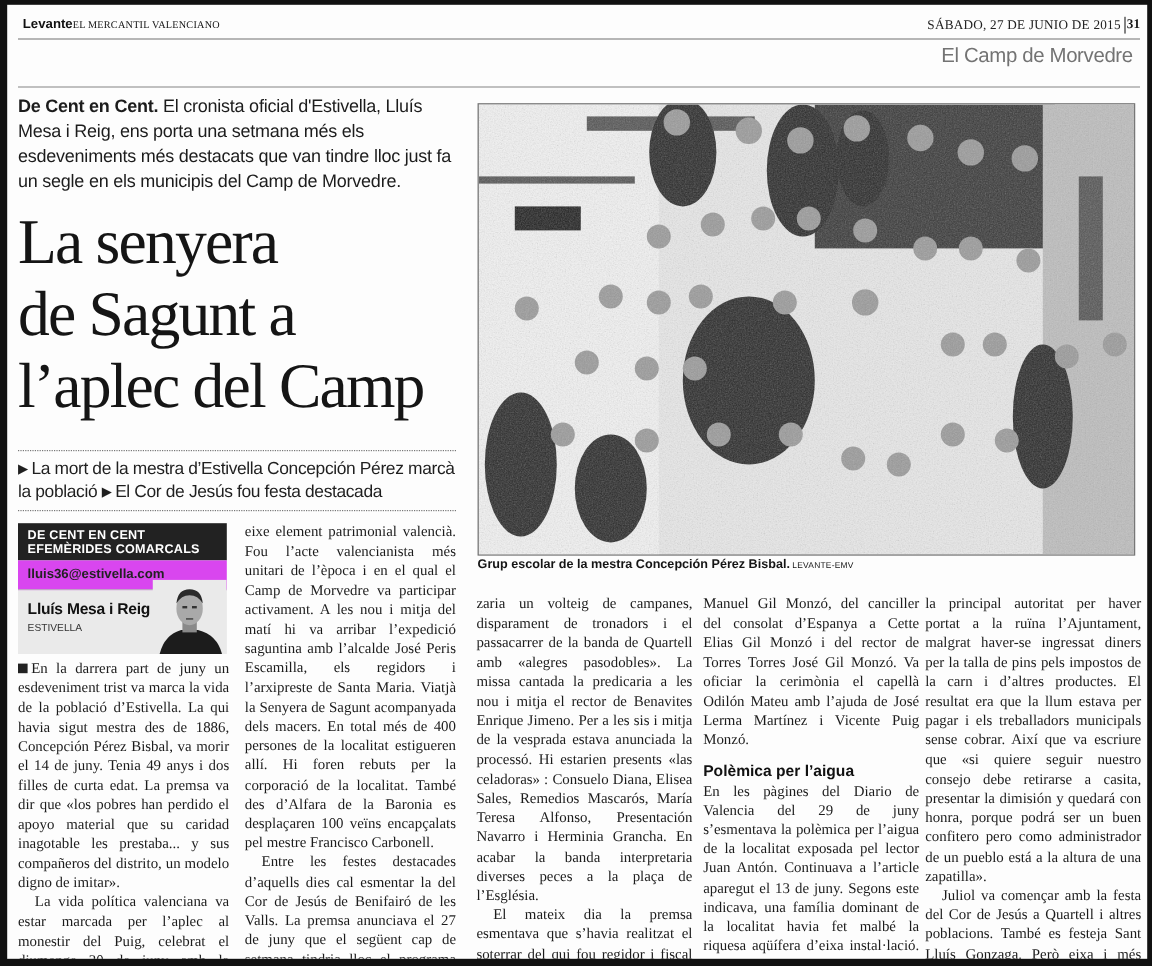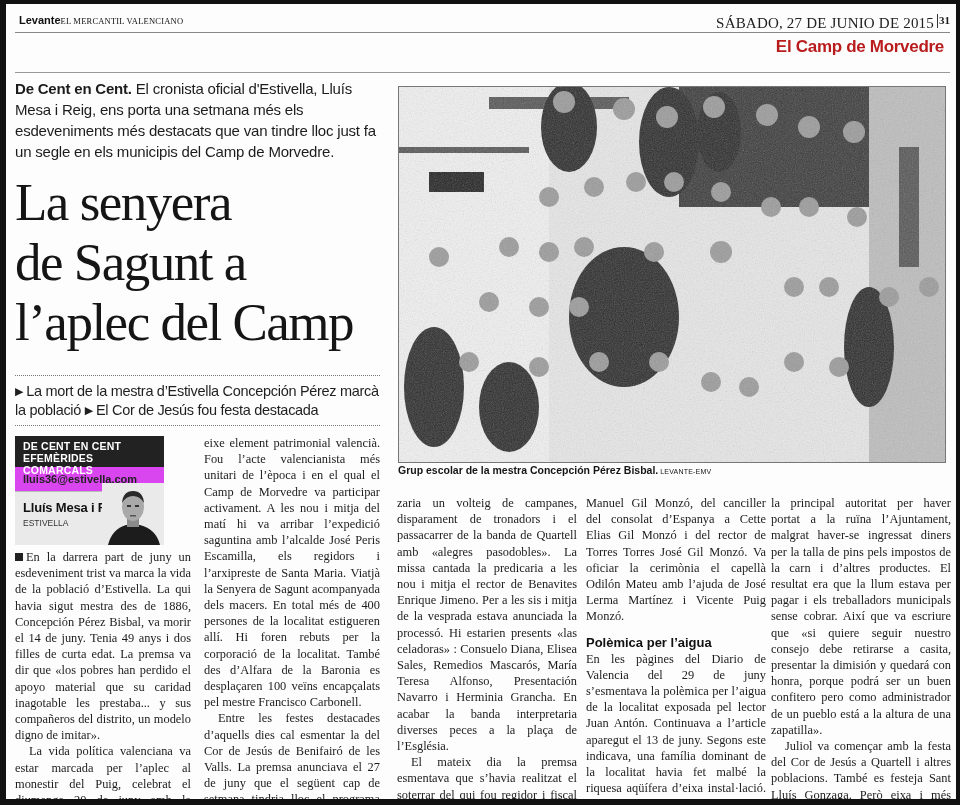--- a/index.html
+++ b/index.html
@@ -11,26 +11,26 @@
   }
   .page {
     position:absolute; left:6px; top:4px; width:950px; height:795px;
     background:#fdfdfd;
     overflow:hidden;
   }
   
   .mast { position:absolute; left:9px; top:8px; width:935px; height:20px; border-bottom:1px solid #888; }
   .mast .brand { position:absolute; left:4px; top:2px; font-family:"Liberation Sans", sans-serif; font-weight:bold; font-size:11px; color:#111; }
   .mast .brand-sub { font-family:"Liberation Serif", serif; font-weight:normal; font-size:8.5px; letter-spacing:0.2px; margin-left:0; }
-  .mast .date { position:absolute; right:16px; top:3px; font-size:15px; letter-spacing:0.2px; color:#222; }
+  .mast .date { position:absolute; right:16px; top:3px; font-size:11px; letter-spacing:0.2px; color:#222; }
   .mast .sep { position:absolute; right:12px; top:2px; width:1px; height:14px; background:#333; }
   .mast .pagenum { position:absolute; right:0px; top:2px; font-weight:bold; font-size:11px; }
   .section-title {
     position:absolute; right:12px; top:33px;
-    font-family:"Liberation Sans", sans-serif; font-weight:bold; font-size:17px; color:#b91c1c;
+    font-family:"Liberation Sans", sans-serif; font-weight:normal; font-size:17px; color:#737373;
     letter-spacing:-0.3px;
   }
   .rule2 { position:absolute; left:9px; top:68px; width:935px; height:1px; background:#999; }
 
   
   .intro {
     position:absolute; left:9px; top:74px; width:365px;
     font-family:Liberation Sans, sans-serif; font-size:15px; line-height:21px; color:#1c1c1c;
     letter-spacing:-0.2px;
   }
@@ -43,21 +43,21 @@
   .headline div { white-space:nowrap; }
   .rule-dot { position:absolute; left:9px; height:1px; width:365px; border-top:1px dotted #777; }
   .subhead {
     position:absolute; left:9px; top:378px; width:365px;
     font-family:"Liberation Sans", sans-serif; font-size:14.5px; line-height:19px; color:#1f1f1f;
     letter-spacing:-0.3px;
   }
   .tri { font-size:11px; vertical-align:1px; margin-right:3px; }
 
   
-  .authbox { position:absolute; left:9px; top:432px; width:149px; height:108px; }
+  .authbox { position:absolute; left:9px; top:432px; width:174px; height:108px; }
   .authbox .hdr {
     background:#222; color:#fff; height:31px;
     font-family:"Liberation Sans", sans-serif; font-weight:bold; font-size:10.5px; line-height:12px;
     padding:4px 0 0 8px; box-sizing:border-box; letter-spacing:0.2px;
   }
   .authbox .email {
     background:#d946ef; height:24px; line-height:24px; padding-left:8px;
     font-family:"Liberation Sans", sans-serif; font-weight:bold; font-size:11px; color:#222;
     border-bottom:1px solid #bbb;
   }

